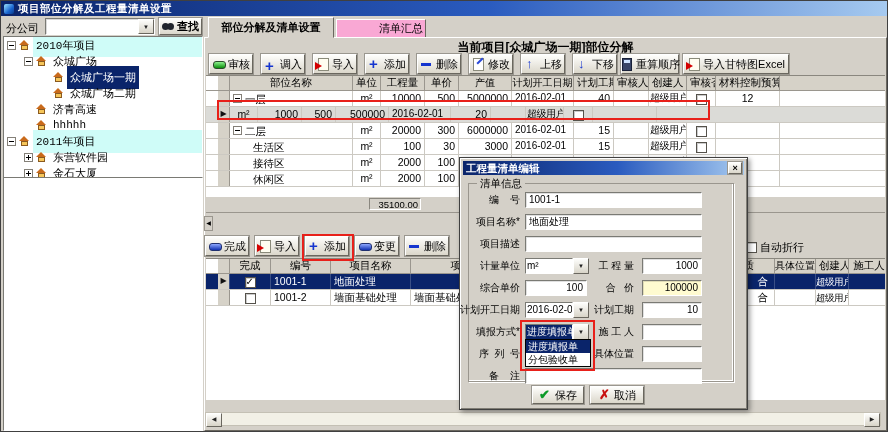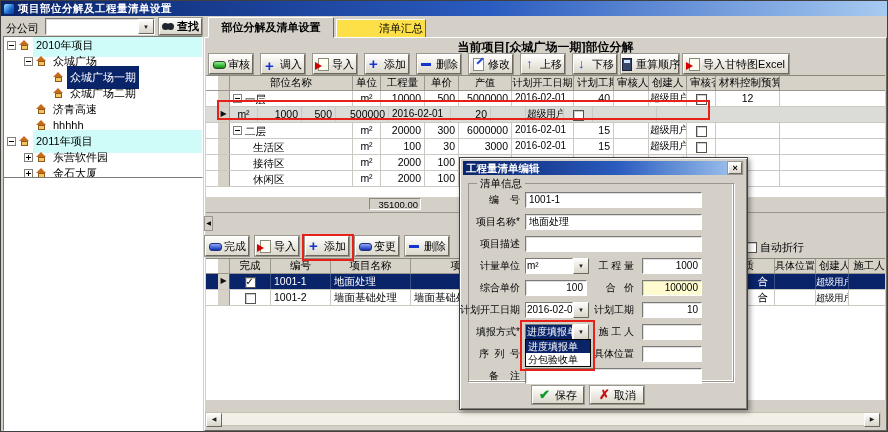--- a/index.html
+++ b/index.html
@@ -23,28 +23,28 @@
   #treebox{position:absolute;left:0;top:19px;width:198px;height:140px;background:#fff;border:1px solid;border-color:#7a7a74 #fff #fff #7a7a74;overflow:hidden;}
   #treelower{position:absolute;left:0;top:160px;width:198px;height:252px;background:#fff;border:1px solid;border-color:#7a7a74 #fff #fff #7a7a74;}
   .titem{height:16px;display:flex;align-items:center;font-size:11px;white-space:nowrap;}
   .xbox{width:9px;height:9px;border:1px solid #848078;background:#fff;position:relative;flex:none;margin-right:3px;box-sizing:border-box;}
   .xbox::before{content:"";position:absolute;left:1px;top:3px;width:5px;height:1px;background:#000;}
   .xbox.plus::after{content:"";position:absolute;left:3px;top:1px;width:1px;height:5px;background:#000;}
   .xspace{width:12px;flex:none;}
   .house{width:11px;height:10px;position:relative;flex:none;margin-right:3px;}
   .house::before{content:"";position:absolute;left:0;top:0;border-left:5.5px solid transparent;border-right:5.5px solid transparent;border-bottom:5px solid #c96a1b;}
   .house::after{content:"";position:absolute;left:2px;top:5px;width:7px;height:5px;background:#f6c65a;box-shadow:0 0 0 1px #8a5a20 inset;}
-  .tlabel{padding:4px 3px;}
+  .tlabel{padding:4px 3px;font-family:Liberation Mono, monospace;}
   .tlabel.tint{background:#cffcf8;flex:1;}
   .titem.sel .tlabel{background:#0a246a;color:#fff;}
   
   #main{position:absolute;left:203px;top:15px;width:683px;height:297px;}
   .tab{position:absolute;font-size:11px;display:flex;align-items:center;justify-content:center;box-sizing:border-box;}
   #tab1{left:4px;top:1px;width:126px;height:21px;background:#d4d0c8;border:1px solid;border-color:#fff #6a675f transparent #fff;font-weight:bold;z-index:2;}
-  #tab2{left:132px;top:3px;width:90px;height:19px;background:#fde047;border:1px solid;border-color:#fff #6a675f #9a978f #fff;padding-left:40px;}
+  #tab2{left:132px;top:3px;width:90px;height:19px;background:#f9a8d4;border:1px solid;border-color:#fff #6a675f #9a978f #fff;padding-left:40px;}
   #page{position:absolute;left:0;top:21px;width:683px;height:394px;background:#d4d0c8;border:1px solid;border-color:#fff #6a675f #6a675f #fff;box-sizing:border-box;}
   #ptitle{position:absolute;left:2px;top:23px;width:679px;height:14px;text-align:center;font-size:12px;font-weight:bold;}
   #toolbar-top,#toolbar-bottom{position:absolute;left:0;width:683px;height:24px;}
   #toolbar-top{top:36px;}
   #toolbar-bottom{top:218px;}
   .tbtn{position:absolute;top:2px;height:20px;}
   
   .ic{width:13px;height:12px;position:relative;flex:none;display:inline-block;}
   .ic-oval-green::before,.ic-oval-blue::before{content:"";position:absolute;left:1px;top:3px;width:11px;height:6px;border-radius:3px;border:1px solid #2a4a2a;}
   .ic-oval-green::before{background:linear-gradient(#8ef08e,#0b8f0b);}

